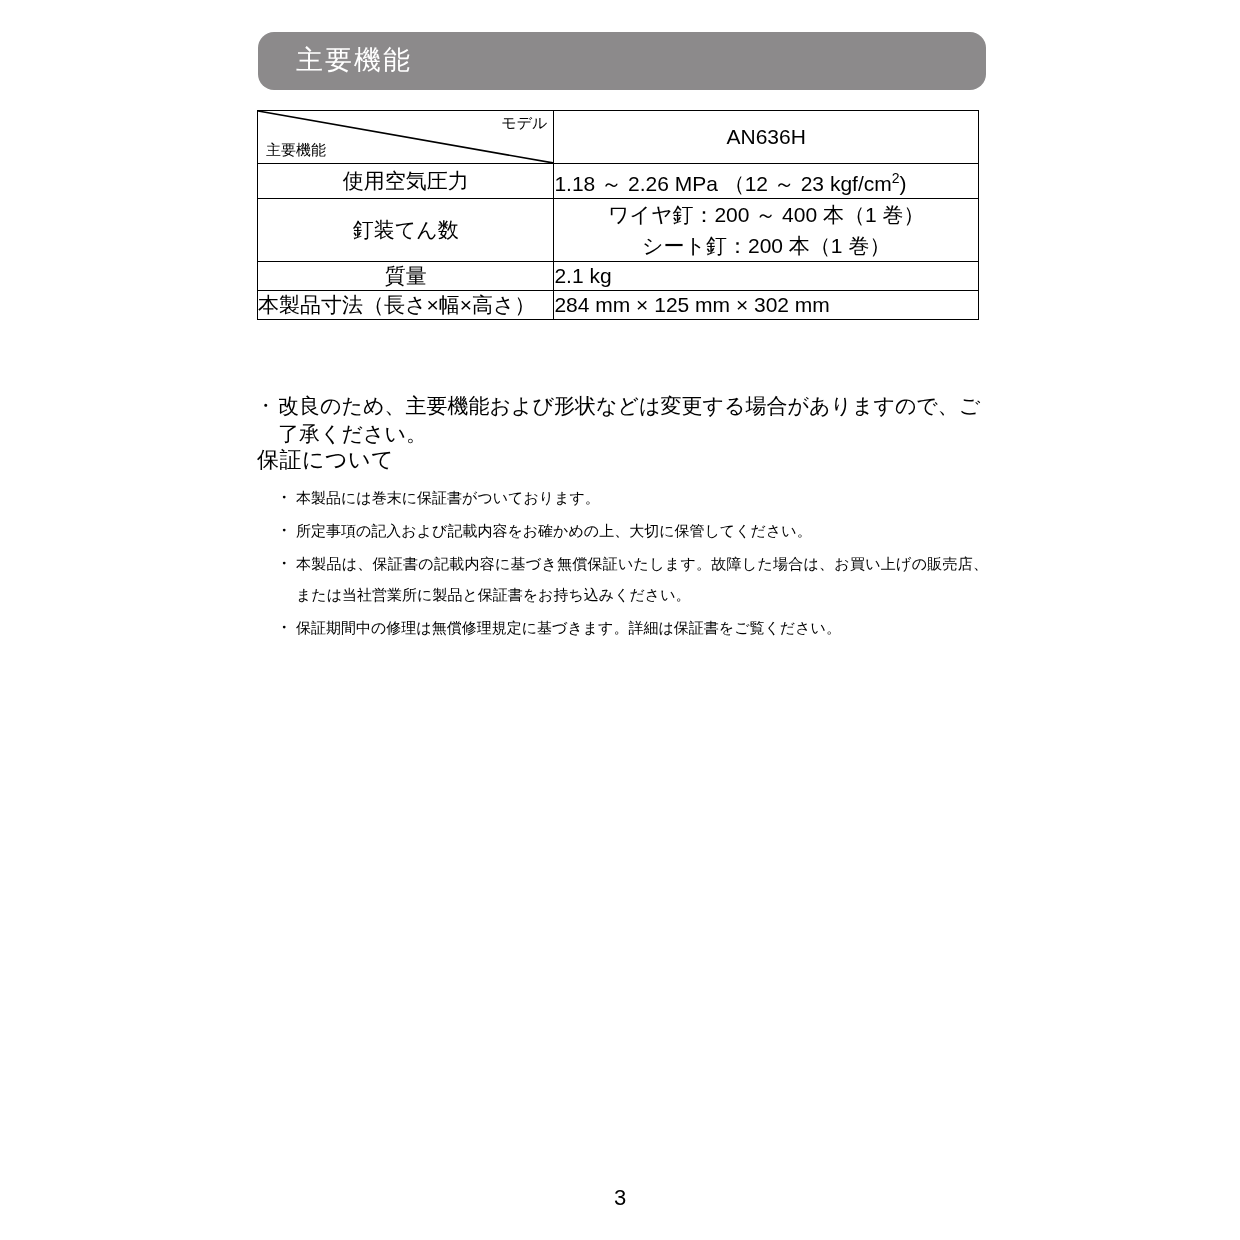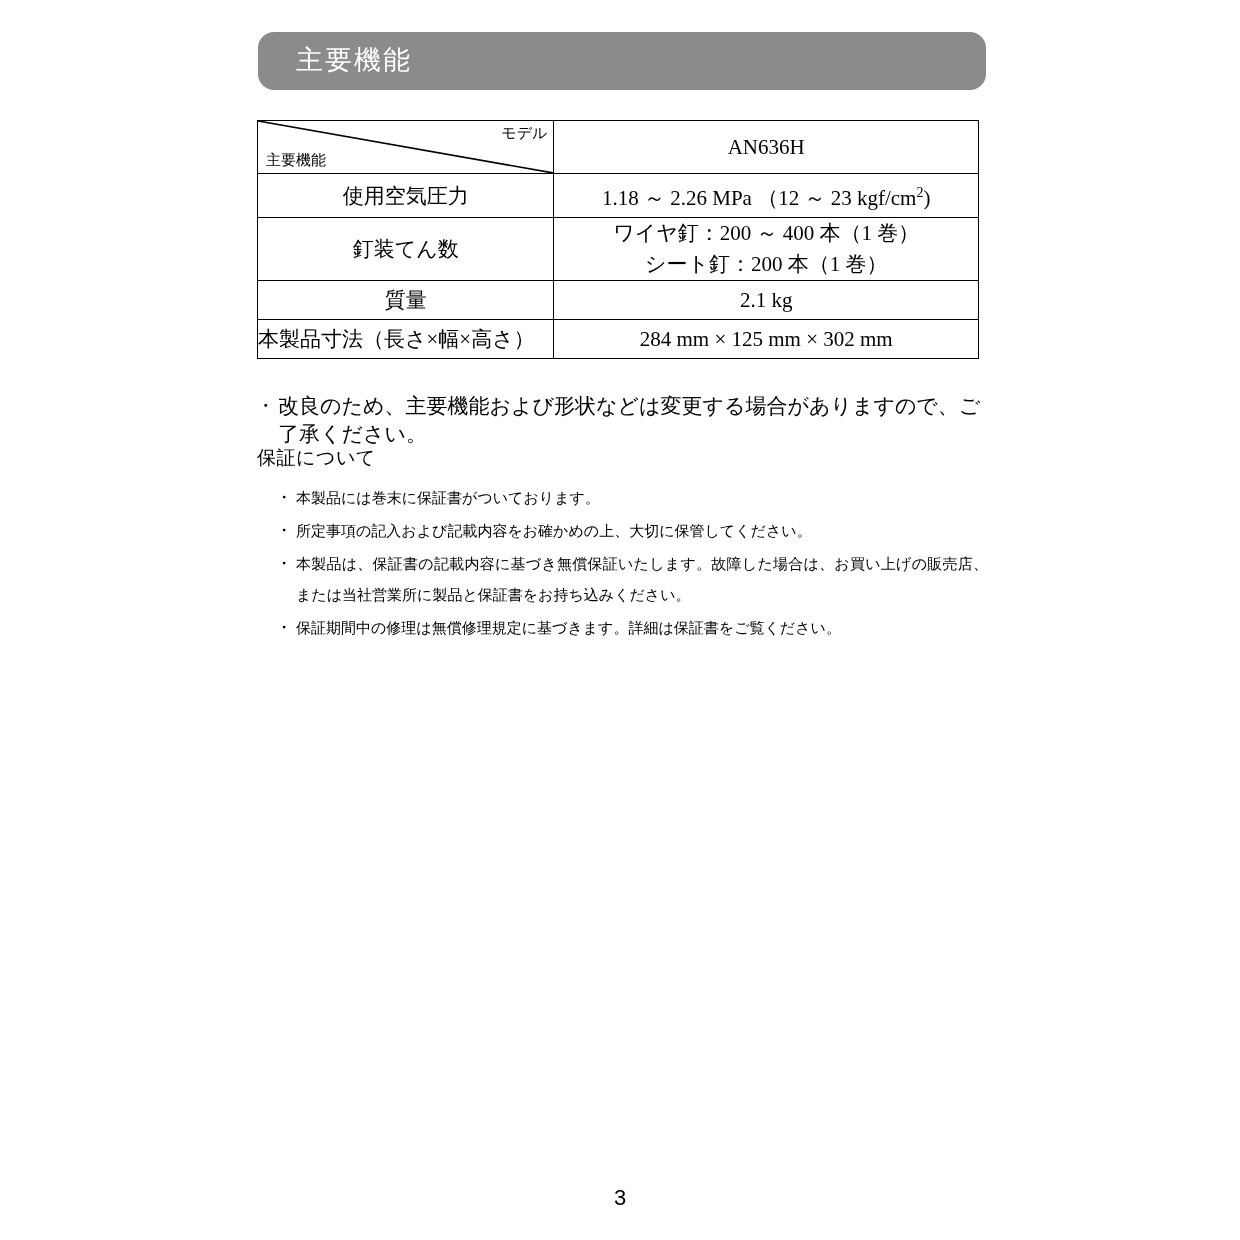--- a/index.html
+++ b/index.html
@@ -40,38 +40,37 @@
     color: #ffffff;
     letter-spacing: 2px;
     line-height: 34px;
     white-space: nowrap;
   }
 
   
   .spec-table {
     position: absolute;
     left: 257px;
-    top: 120px;
+    top: 110px;
     width: 722px;
     border-collapse: collapse;
     table-layout: fixed;
-    font-family: Liberation Serif, serif;
   }
   .spec-table td {
     border: 1.5px solid #000000;
     padding: 0;
     vertical-align: middle;
     font-size: 21px;
   }
   .col-label { width: 296px; }
   .col-value { width: 424px; }
 
   .cell-center {
-    text-align: center;
-    line-height: 38px;
+    text-align: left;
+    line-height: 28px;
     padding: 5px 4px;
   }
   .cell-label {
     text-align: center;
     font-size: 21px;
     padding: 6px 4px;
   }
 
   
   .diag-cell {
@@ -146,21 +145,21 @@
   }
   .note-text {
     flex: 1 1 auto;
   }
 
   
   .warranty-heading {
     position: absolute;
     left: 257px;
     top: 445px;
-    font-size: 19px;
+    font-size: 22px;
     letter-spacing: 0.5px;
   }
 
   
   .warranty-list {
     position: absolute;
     left: 272px;
     top: 482px;
     width: 716px;
   }

